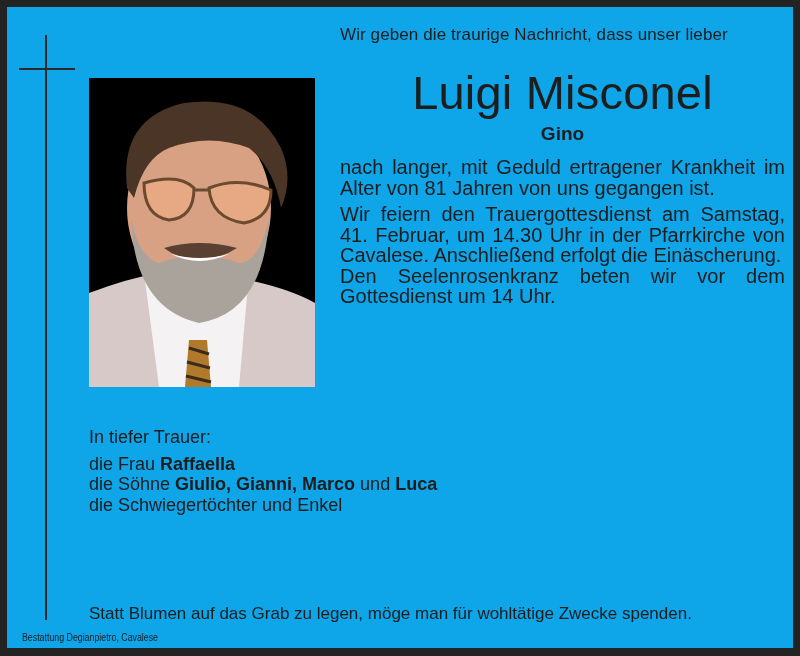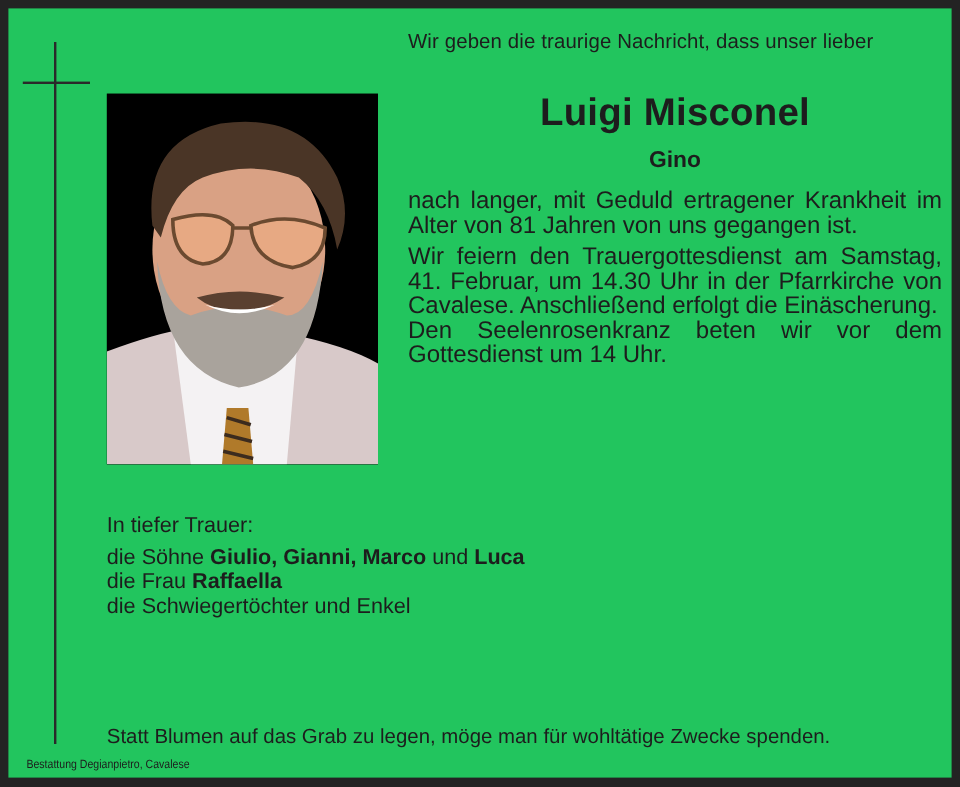--- a/index.html
+++ b/index.html
@@ -6,21 +6,21 @@
     body {
       width: 800px; height: 656px; overflow: hidden;
       background: #232323;
       font-family: "Liberation Sans", "DejaVu Sans", sans-serif;
       color: #1d1d1d;
     }
     .card {
       position: absolute;
       left: 7px; top: 7px;
       width: 786px; height: 641px;
-      background: #22c55e;
+      background: #0ea5e9;
     }
     .cross-v {
       position: absolute; left: 38px; top: 28px;
       width: 2px; height: 585px; background: #2a2a2a;
     }
     .cross-h {
       position: absolute; left: 12px; top: 61px;
       width: 56px; height: 2px; background: #2a2a2a;
     }
     .photo {
@@ -33,21 +33,21 @@
 
     .intro {
       position: absolute; left: 333px; top: 17px;
       width: 445px;
       font-size: 17px; line-height: 22px;
       letter-spacing: 0.1px;
     }
     .name {
       position: absolute; left: 333px; top: 62px;
       width: 445px; text-align: center;
-      font-size: 32px; font-weight: bold; line-height: 48px;
+      font-size: 47px; font-weight: normal; line-height: 48px;
       letter-spacing: 0.2px;
     }
     .nickname {
       position: absolute; left: 333px; top: 117px;
       width: 445px; text-align: center;
       font-size: 19px; font-weight: bold; line-height: 20px;
     }
     .body-col {
       position: absolute; left: 333px; top: 150px;
       width: 445px;
@@ -128,21 +128,21 @@
 
   <div class="body-col">
     <p>nach langer, mit Geduld ertragener Krankheit im Alter von 81 Jahren von uns gegangen ist.</p>
     <p class="tight">Wir feiern den Trauergottesdienst am Samstag, 41. Februar, um 14.30 Uhr in der Pfarrkirche von Cavalese. Anschließend erfolgt die Einäscherung.</p>
     <p>Den Seelenrosenkranz beten wir vor dem Gottesdienst um 14 Uhr.</p>
   </div>
 
 
   <div class="mourners">
     <div class="label">In tiefer Trauer:</div>
+    <div><span>die Frau </span><b>Raffaella</b></div>
     <div><span>die Söhne </span><b>Giulio, Gianni, Marco</b><span> und </span><b>Luca</b></div>
-    <div><span>die Frau </span><b>Raffaella</b></div>
     <div>die Schwiegertöchter und Enkel</div>
   </div>
 
   <div class="flowers">Statt Blumen auf das Grab zu legen, möge man für wohltätige Zwecke spenden.</div>
 
   <div class="footer">Bestattung Degianpietro, Cavalese</div>
 </div>
 
 </body></html>

